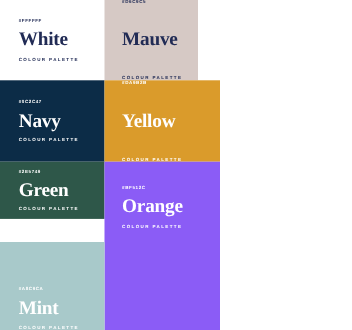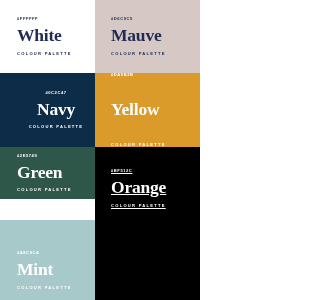--- a/index.html
+++ b/index.html
@@ -54,66 +54,66 @@
     font-size: 4.1px;
     letter-spacing: 1.25px;
     font-weight: 700;
     line-height: 1;
     margin: 0;
     white-space: nowrap;
   }
 
   
   #swatch-white  { left: 0;    top: 0;    width: 95px;  height: 73px; }
-  #swatch-mauve  { left: 95px; top: 0;    width: 105px; height: 73px; }
+  #swatch-mauve  { left: 95px; top: 0;    width: 85px; height: 73px; justify-content: space-between; }
   #swatch-navy   { left: 0;    top: 73px; width: 95px;  height: 74px; }
   #swatch-yellow { left: 95px; top: 73px; width: 105px; height: 74px; justify-content: space-between; }
   #swatch-green  { left: 0;    top: 147px;width: 95px;  height: 52px; }
   #swatch-orange { left: 95px; top: 147px;width: 105px; height: 153px; }
   #swatch-mint   { left: 0;    top: 220px;width: 95px;  height: 80px; }
 
   #swatch-orange { justify-content: flex-start; padding-top: 22px; }
-  #swatch-mint   { justify-content: center; padding-top: 21px; }
+  #swatch-mint   { justify-content: flex-end; padding-top: 21px; }
 </style>
 </head>
 <body>
 
 <div id="palette-grid">
 
   <div class="swatch" id="swatch-white" style="background-color: rgb(255, 255, 255); color: rgb(33, 43, 85);">
     <div class="hexcode">#FFFFFF</div>
     <div class="name">White</div>
     <div class="subtitle">COLOUR PALETTE</div>
   </div>
 
   <div class="swatch right" id="swatch-mauve" style="background-color: rgb(214, 201, 197); color: rgb(33, 43, 85);">
     <div class="hexcode">#D6C9C5</div>
     <div class="name">Mauve</div>
     <div class="subtitle">COLOUR PALETTE</div>
   </div>
 
-  <div class="swatch" id="swatch-navy" style="background-color: rgb(12, 44, 71); color: rgb(255, 255, 255); align-items: center;">
+  <div class="swatch" id="swatch-navy" style="background-color: rgb(12, 44, 71); color: rgb(255, 255, 255);">
     <div class="hexcode">#0C2C47</div>
     <div class="name">Navy</div>
     <div class="subtitle">COLOUR PALETTE</div>
   </div>
 
   <div class="swatch right" id="swatch-yellow" style="background-color: rgb(218, 155, 43); color: rgb(255, 255, 255);">
     <div class="hexcode">#DA9B2B</div>
     <div class="name">Yellow</div>
     <div class="subtitle">COLOUR PALETTE</div>
   </div>
 
   <div class="swatch" id="swatch-green" style="background-color: rgb(46, 87, 73); color: rgb(255, 255, 255);">
     <div class="hexcode">#2E5749</div>
     <div class="name">Green</div>
     <div class="subtitle">COLOUR PALETTE</div>
   </div>
 
-  <div class="swatch right" id="swatch-orange" style="background-color: #000000; color: rgb(255, 255, 255); text-decoration: underline;">
+  <div class="swatch right" id="swatch-orange" style="background-color: #8b5cf6; color: rgb(255, 255, 255);">
     <div class="hexcode">#BF512C</div>
     <div class="name">Orange</div>
     <div class="subtitle">COLOUR PALETTE</div>
   </div>
 
   <div class="swatch" id="swatch-mint" style="background-color: rgb(168, 201, 202); color: rgb(255, 255, 255);">
     <div class="hexcode">#A8C9CA</div>
     <div class="name">Mint</div>
     <div class="subtitle">COLOUR PALETTE</div>
   </div>

